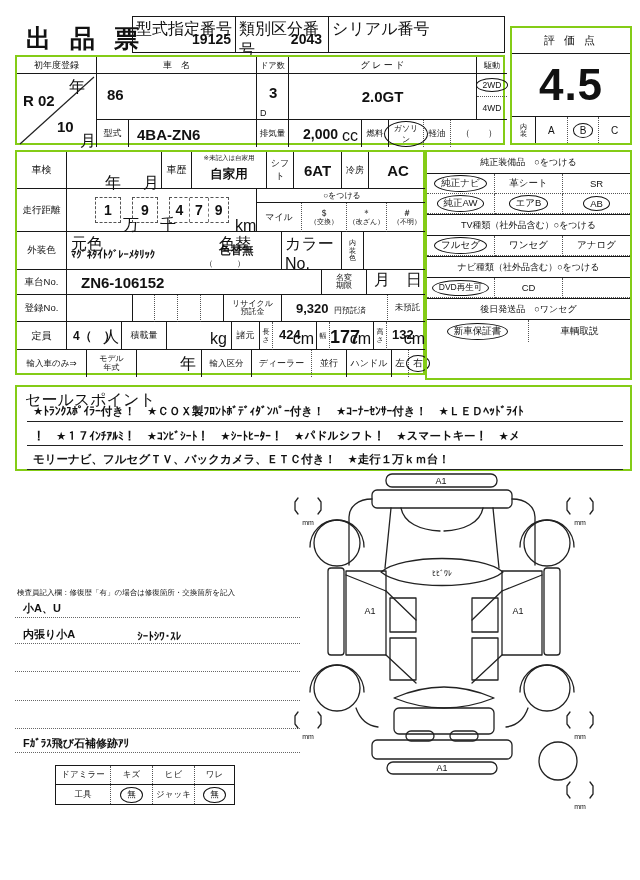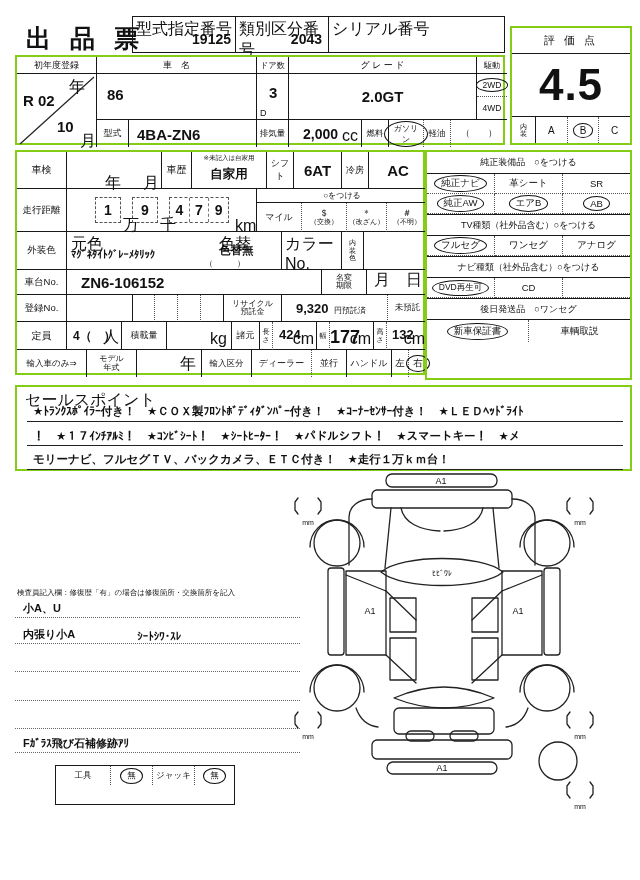--- a/index.html
+++ b/index.html
@@ -371,20 +371,26 @@
       <span>内張り小A</span>
       <span style="margin-left:62px;">ｼｰﾄｼﾜ･ｽﾚ</span>
     </div>
     <div class="abs dline" style="left:0;top:60px;width:285px;height:24px;"></div>
     <div class="abs dline" style="left:0;top:88px;width:285px;height:25px;"></div>
     <div class="abs dline" style="left:0;top:116px;width:285px;height:25px;"></div>
     <div class="abs dline" style="left:0;top:144px;width:285px;height:21px;">Fｶﾞﾗｽ飛び石補修跡ｱﾘ</div>
   </div>
 
   <div class="abs b15" style="left:55px;top:765px;width:180px;height:40px;">
+    <div style="display:flex;height:19px;border-bottom:1px solid #181818;">
+      <div class="brd cen" style="width:55px;font-size:8.5px;">ドアミラー</div>
+      <div class="brd cen" style="width:42px;font-size:8.5px;">キズ</div>
+      <div class="brd cen" style="width:42px;font-size:8.5px;">ヒビ</div>
+      <div class="cen" style="flex:1;font-size:8.5px;">ワレ</div>
+    </div>
     <div style="display:flex;height:19px;">
       <div class="brd cen" style="width:55px;font-size:8.5px;">工具</div>
       <div class="brd cen" style="width:42px;font-size:8.5px;">
         <span class="mk on">無</span>
       </div>
       <div class="brd cen" style="width:42px;font-size:8.5px;">ジャッキ</div>
       <div class="cen" style="flex:1;font-size:8.5px;">
         <span class="mk on">無</span>
       </div>
     </div>

